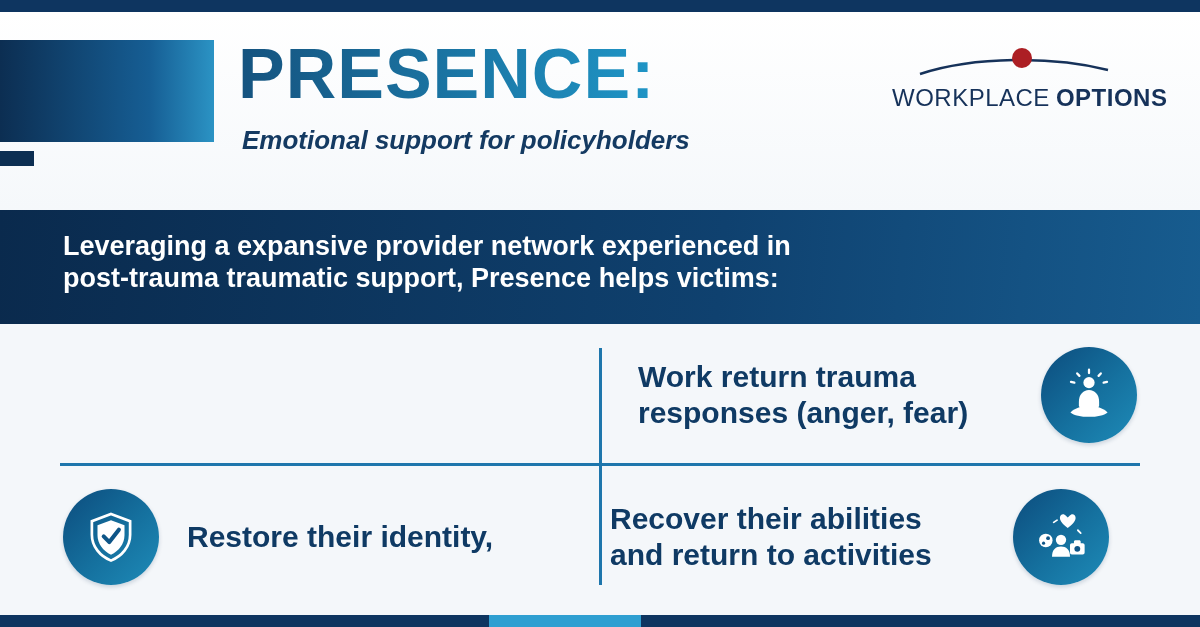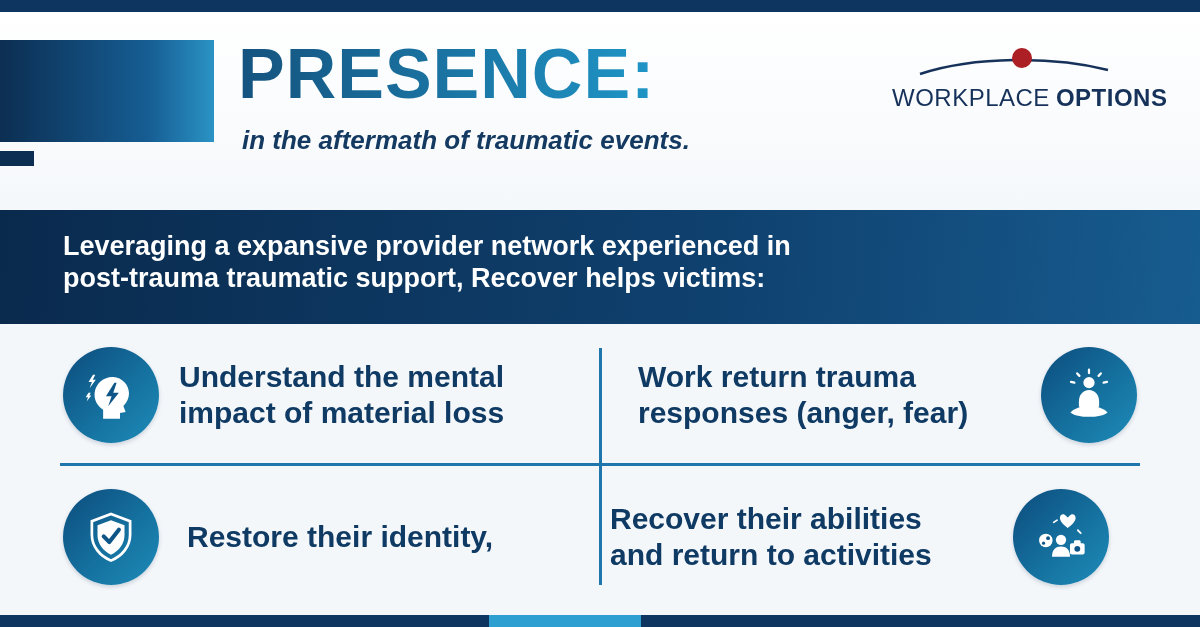--- a/index.html
+++ b/index.html
@@ -56,61 +56,47 @@
 
   <div class="top-bar"></div>
 
   <header class="header">
     <div class="decor-big"></div>
     <div class="decor-small"></div>
 
     <h1 class="title">PRESENCE:</h1>
 
     <div class="subtitle">
-      <div>in the aftermath of traumatic events.</div>
+      <div>Emotional support for policyholders</div>
     </div>
 
     <div class="logo">
       <svg class="logo-swoosh" width="200" height="34" viewBox="0 0 200 34" aria-hidden="true">
         <path d="M6,26 C60,8 140,8 194,22" stroke="#16325A" stroke-width="2.4" fill="none"></path>
         <circle cx="108" cy="10" r="10" fill="#AC1F24"></circle>
       </svg>
       <div class="logo-text">
         <span class="logo-w">WORKPLACE</span><span class="logo-o">OPTIONS</span>
       </div>
     </div>
   </header>
 
   <section class="banner">
     <div>
       <span>Leveraging a expansive provider network experienced in</span>
     </div>
     <div>
-      <span>post-trauma traumatic support, </span><span class="bold">Recover</span><span> helps victims:</span>
+      <span>post-trauma traumatic support, </span><span class="bold">Presence</span><span> helps victims:</span>
     </div>
   </section>
 
   <section class="grid">
     <div class="vdiv"></div>
     <div class="hdiv"></div>
 
-    <div class="item item-tl">
-      <div class="icon-circle">
-        <svg viewBox="0 0 48 48" width="54" height="54" aria-hidden="true">
-          <path fill="#fff" d="M17,45 L17,37 C12,34 8.5,28 9.5,21.5 C10.7,13.5 18,7.5 26,8 C34,8.5 40,15 40,22.5 C40,27 38,31 35,33.8 L37,39 L32,40 L32,45 Z"></path>
-          <polygon fill="#0E5587" points="27,13 19.5,25 24.5,25 21.5,34 31,22 26,22 29,13"></polygon>
-          <polygon fill="#fff" points="8,6 4,12.5 7,12.5 5,18 10.5,10.5 7.8,10.5 10,6"></polygon>
-          <polygon fill="#fff" points="4,22 1.5,26 3.5,26 2.5,29.5 6.5,24.5 4.7,24.5 6,22"></polygon>
-        </svg>
-      </div>
-      <div class="item-text">
-        <div>Understand the mental</div>
-        <div>impact of material loss</div>
-      </div>
-    </div>
 
     <div class="item item-tr">
       <div class="item-text">
         <div>Work return trauma</div>
         <div>responses (anger, fear)</div>
       </div>
       <div class="icon-circle">
         <svg viewBox="0 0 48 48" width="54" height="54" aria-hidden="true">
           <circle cx="24" cy="13" r="5" fill="#fff"></circle>
           <path fill="#fff" d="M24,19.5 C18.5,19.5 15,24 15,30 L15,33 C15,34.7 16.3,36 18,36 L30,36 C31.7,36 33,34.7 33,33 L33,30 C33,24 29.5,19.5 24,19.5 Z"></path>

